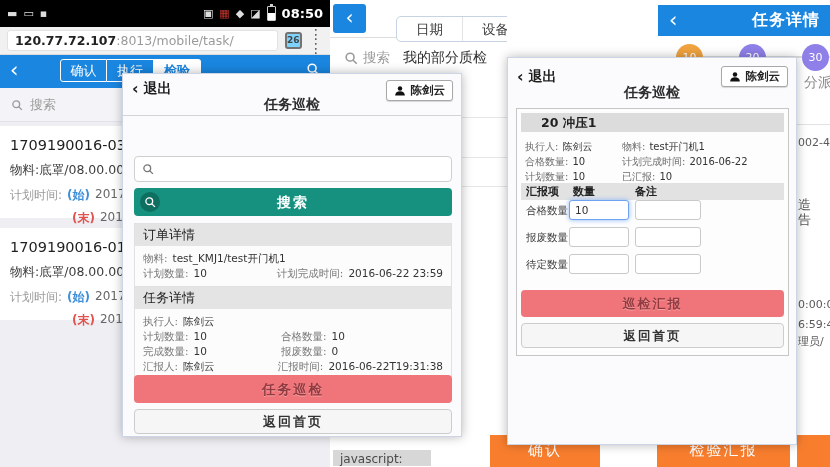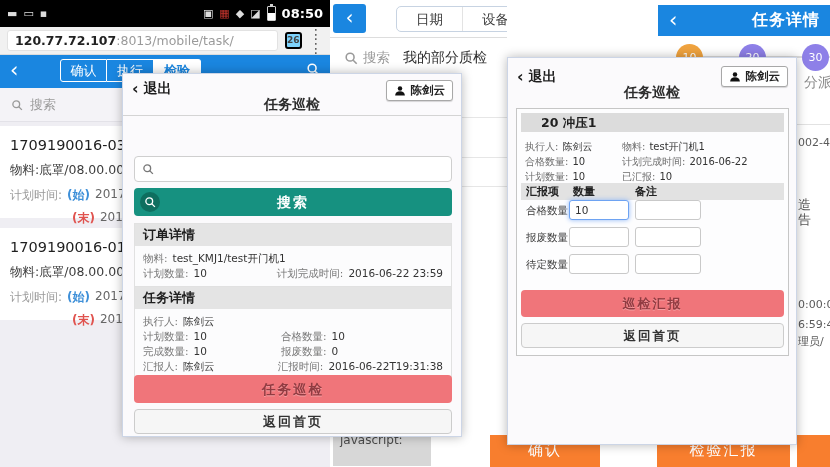--- a/index.html
+++ b/index.html
@@ -15,21 +15,21 @@
   .statusbar { height:27px; background:#000; color:#eee; display:flex; align-items:center; padding:0 7px; gap:6px; font-size:12px; }
   .sb-ic { font-size:11px; line-height:1; color:#ddd; }
   .sb-ic.red { color:#c2342c; }
   .sb-spacer { flex:1; }
   .batt { width:9px; height:15px; border:1px solid #cfcfcf; border-radius:1px; position:relative; background:linear-gradient(to top,#fff 55%,#000 55%); }
   .batt:before { content:""; position:absolute; top:-3px; left:2px; width:3px; height:2px; background:#cfcfcf; }
   .sb-time { font-size:13px; font-weight:bold; color:#fff; }
   .urlbar { height:28px; background:#f1f1f1; border-bottom:1px solid #dcdcdc; display:flex; align-items:center; padding:0 7px; gap:7px; }
   .urlfield { flex:1; height:21px; background:#fff; border:1px solid #e2e2e2; border-radius:3px; font-size:12.5px; color:#9a9a9a; line-height:19px; padding:0 7px; white-space:nowrap; overflow:hidden; }
   .urlfield .host { color:#222; font-weight:bold; }
-  .tabbadge { width:17px; height:17px; border:2px solid #000000; border-radius:3px; color:#444; font-size:9px; font-weight:bold; text-align:left; line-height:13px; background:#7dd3fc; }
+  .tabbadge { width:17px; height:17px; border:2px solid #737373; border-radius:3px; color:#444; font-size:9px; font-weight:bold; text-align:left; line-height:13px; background:#7dd3fc; }
   .kebab { color:#555; font-size:14px; letter-spacing:0; line-height:1; }
   .bluehead { height:33px; background:#1a86e0; display:flex; align-items:flex-start; padding:4px 10px 0; }
   .backchev { color:#fff; font-size:21px; line-height:22px; width:20px; }
   .seg3 { margin-left:30px; display:flex; }
   .seg { min-width:47px; text-align:center; border:1px solid #fff; border-left:none; color:#fff; font-size:13px; padding:2px 8px; line-height:17px; }
   .seg:first-child { border-left:1px solid #fff; border-radius:3px 0 0 3px; }
   .seg:last-child { border-radius:0 3px 3px 0; }
   .seg.sel { background:#fff; color:#1a86e0; font-weight:bold; }
   .head-search { margin-left:auto; color:#fff; margin-top:2px; }
   .searchrow { height:34px; background:#f4f3f7; border-bottom:1px solid #e3e2e8; display:flex; align-items:center; gap:7px; padding:0 11px; color:#9a9a9a; font-size:13px; }
@@ -38,29 +38,29 @@
   .task-mat { font-size:12.5px; color:#3d3d3d; margin-bottom:8px; white-space:nowrap; }
   .task-time { font-size:12px; color:#9a9a9a; display:flex; gap:5px; margin-bottom:6px; white-space:nowrap; }
   .task-time.t2 { padding-left:62px; }
   .tag-s { font-weight:bold; }
   .task-date { color:#666; }
 
   
   #mid { left:330px; top:0; width:328px; height:467px; background:#fff; z-index:2; }
   .mid-top { height:38px; border-bottom:1px solid #ddd; position:relative; background:#fff; }
   .mid-back { position:absolute; left:3px; top:4px; width:33px; height:29px; background:#1a86e0; border-radius:3px; color:#fff; font-size:19px; text-align:center; line-height:27px; }
-  .filter-group { position:absolute; left:66px; top:6px; display:flex; border:1px solid #c7d3e2; border-radius:5px; overflow:hidden; background:#fff; }
+  .filter-group { position:absolute; left:66px; top:16px; display:flex; border:1px solid #c7d3e2; border-radius:5px; overflow:hidden; background:#fff; }
   .fbtn { width:66px; text-align:center; font-size:13.5px; color:#3c3c3c; padding:4px 0; border-right:1px solid #e3e3e3; line-height:16px; }
   .fbtn:last-child { border-right:none; }
   .fbtn.sel { background:#1a86e0; color:#fff; }
   .mid-srow { display:flex; align-items:center; gap:8px; padding:11px 0 0 14px; font-size:13.5px; }
   .mid-srow .ph { color:#9a9a9a; display:flex; align-items:center; gap:5px; }
   .mid-srow .sect { color:#2e2e2e; margin-left:5px; font-size:14px; }
   .mid-sep { position:absolute; left:8px; width:312px; height:1px; background:#e6e6e6; }
-  .js-bubble { position:absolute; left:3px; bottom:1px; background:#d7d7d7; color:#4a4a4a; font-size:12px; padding:2px 28px 19px 7px; }
+  .js-bubble { position:absolute; left:3px; bottom:1px; background:#d7d7d7; color:#4a4a4a; font-size:12px; padding:2px 28px 0 7px; }
 
   
   #right { left:507px; top:0; width:323px; height:467px; background:#fff; z-index:3; }
   .r-head { position:absolute; left:151px; top:5px; width:172px; height:31px; background:#1a86e0; color:#fff; }
   .r-head .backchev { position:absolute; left:11px; top:4px; }
   .r-title { position:absolute; right:10px; top:5px; font-size:16px; font-weight:bold; letter-spacing:1px; }
   .step-line { position:absolute; top:56px; left:183px; width:140px; height:2px; background:#dcdcdc; }
   .step { position:absolute; top:44px; width:27px; height:27px; border-radius:50%; color:#fff; font-size:11px; text-align:center; line-height:27px; }
   .r-part { position:absolute; left:291px; color:#5a5a5a; font-size:11px; white-space:nowrap; }
   .r-sep { position:absolute; left:290px; top:124px; width:33px; height:1px; background:#e2e2e2; }
@@ -77,21 +77,21 @@
 
   
   #dlg1 { left:122px; top:73px; width:340px; height:364px; z-index:4; }
   #dlg1 .dlg-head { height:42px; border-bottom:1px solid #d4d4d4; position:relative; }
   .matno-bar { position:absolute; left:11px; top:49px; width:318px; height:27px; background:#fff; border:1px solid #d2d2d2; border-radius:4px; text-align:center; font-size:13.5px; font-weight:bold; color:#222; line-height:25px; }
   .matno-dot { position:absolute; right:8px; top:5px; width:15px; height:15px; border-radius:50%; background:#b5b3b6; }
   .dlg-input { position:absolute; left:11px; top:82px; width:318px; height:26px; background:#fff; border:1px solid #cfcfcf; border-radius:4px; display:flex; align-items:center; padding:0 7px; color:#777; }
   .teal-btn { position:absolute; left:11px; top:114px; width:318px; height:28px; background:#169180; border-radius:4px; color:#fff; font-size:14px; font-weight:bold; text-align:center; line-height:28px; letter-spacing:2px; }
   .teal-circ { position:absolute; left:6px; top:4px; width:20px; height:20px; background:#0e6e5f; border-radius:50%; display:flex; align-items:center; justify-content:center; }
   .secbox { position:absolute; left:11px; width:318px; background:#fcfcfd; border:1px solid #e1e1e1; }
-  .sec-head { background:#e4e4e4; font-size:13px; font-weight:bold; color:#1f1f1f; padding:2px 8px; }
+  .sec-head { background:#e4e4e4; font-size:13px; font-weight:normal; color:#1f1f1f; padding:2px 8px; }
   .sec-body { padding:5px 8px 6px; }
   .srow { display:flex; font-size:10.5px; line-height:15px; white-space:nowrap; }
   .scell1 { width:138px; }
   .srow .lbl { color:#787878; margin-right:5px; }
   .srow .val { color:#333; }
   #dlg1 .btn-primary { left:11px; top:301px; width:318px; height:28px; font-size:13.5px; line-height:28px; letter-spacing:2px; }
   #dlg1 .btn-plain { left:11px; top:335px; width:318px; height:25px; font-size:13px; line-height:23px; letter-spacing:2px; }
 
   
   #dlg2 { left:507px; top:57px; width:290px; height:388px; z-index:5; }

